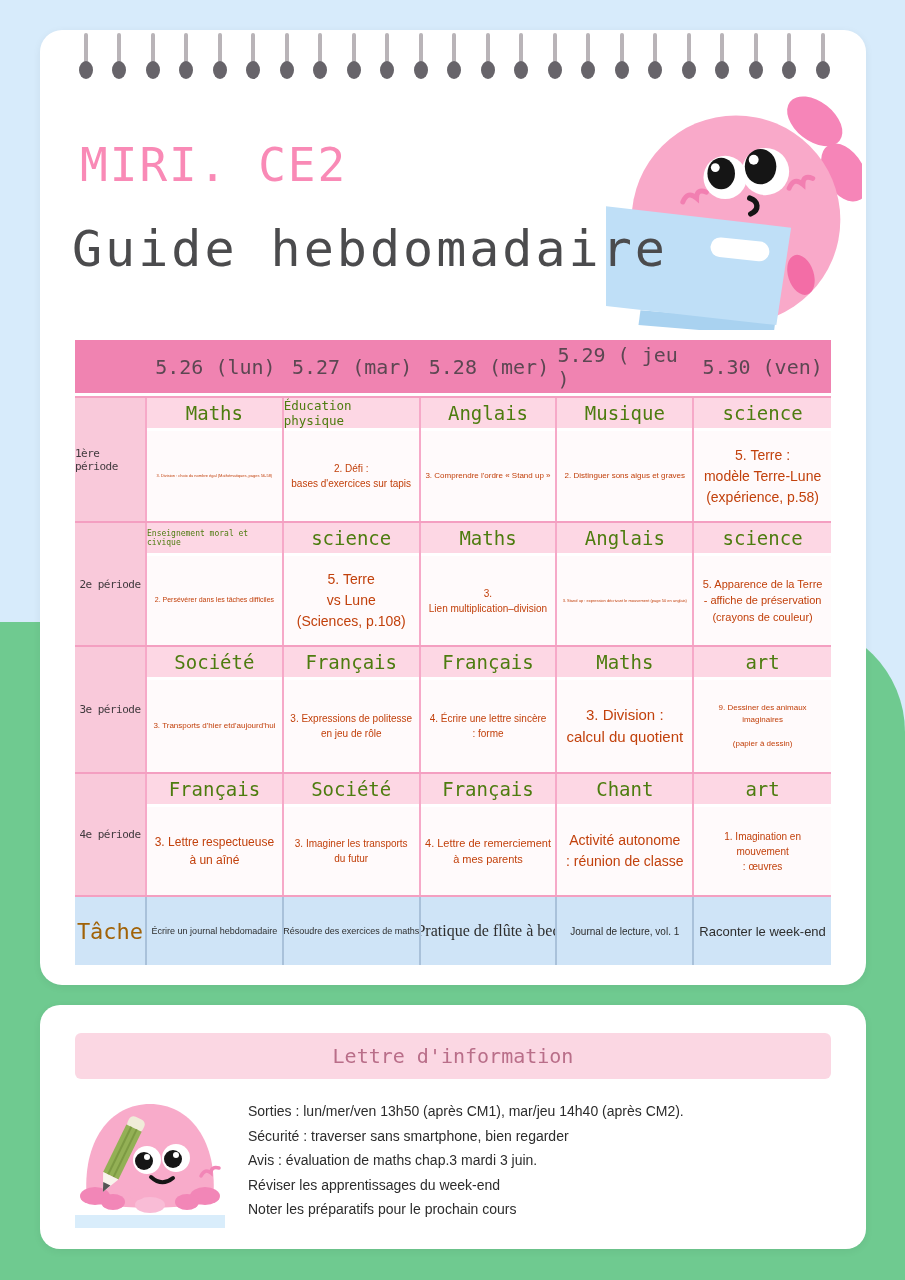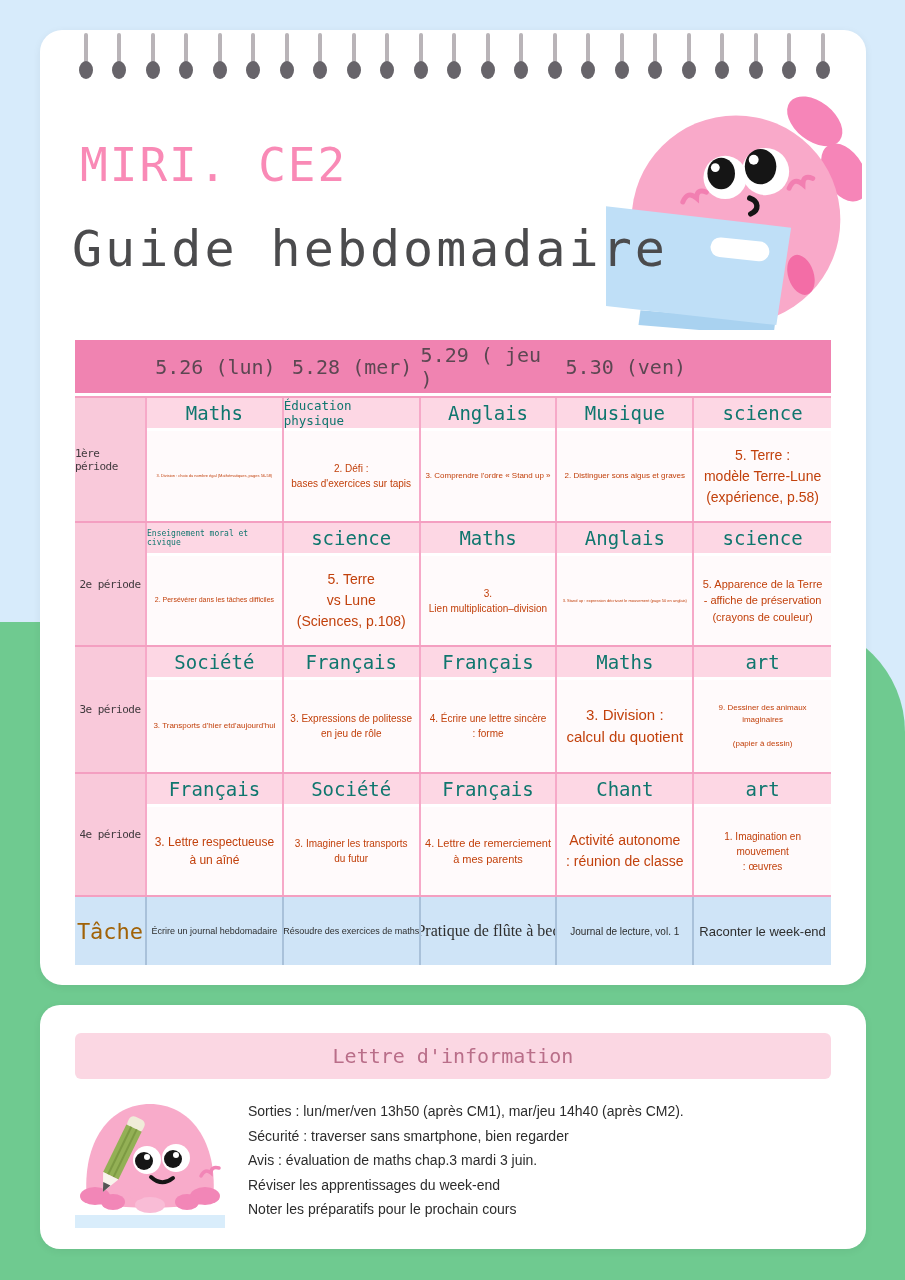--- a/index.html
+++ b/index.html
@@ -37,21 +37,21 @@
   .hcell{display:flex;align-items:center;justify-content:center;font-size:20px;
          color:#5c4752;}
   .prow{border-top:2px solid #f49fc1;}
   .prow > *{box-sizing:border-box;}
   .prow > *:not(:last-child){border-right:2px solid #f6a9c8;}
   .r1{height:125px;}.r2{height:124px;}.r3{height:127px;}.r4{height:123px;}
   .lbl{background:#f9c9da;display:flex;align-items:center;justify-content:center;
        font-size:11px;letter-spacing:-0.5px;color:#413a3e;}
   .cell{display:flex;flex-direction:column;background:#fffafb;}
   .subj{height:30px;flex:0 0 30px;background:#fdd7e4;border-bottom:3px solid #fff;
-        display:flex;align-items:center;justify-content:center;font-size:19px;color:#0f766e;}
+        display:flex;align-items:center;justify-content:center;font-size:19px;color:#4d7c0f;}
   .s13{font-size:12.5px;}
   .s8{font-size:8px;}
   .detail{flex:1;display:flex;align-items:center;justify-content:center;text-align:center;
           white-space:pre-line;color:#c2410c;padding:2px 3px;overflow:hidden;line-height:1.5;}
   .d4{font-size:4px;}.d7{font-size:7px;}.d8{font-size:8px;}.d10{font-size:10px;}
   .d11{font-size:11px;}.d12{font-size:12px;}.d14{font-size:14px;}.d15{font-size:15px;}
   .trow{height:70px;background:#cfe4f7;border-top:2px solid #f49fc1;}
   .trow > *{box-sizing:border-box;display:flex;align-items:center;justify-content:center;}
   .trow > *:not(:last-child){border-right:2px solid #a9c1da;}
   .tlbl{font-size:22px;color:#a16207;}
@@ -190,20 +190,21 @@
     <polygon points="35,232 172,243 170,258 33,247" fill="#a9d2f0"></polygon>
     <polygon points="-2,126 188,148 173,247 -14,226" fill="#bfdff7"></polygon>
     <rect x="106" y="160" width="60" height="20" rx="10" transform="rotate(6 136 170)" fill="#fff"></rect>
     <ellipse cx="198" cy="196" rx="13" ry="21" transform="rotate(-18 198 196)" fill="#f36da6"></ellipse>
   </svg>
 
   <div class="sched">
     <div class="hrow">
       <div class="hcell disp"></div>
       <div class="hcell disp">5.26 (lun)</div>
+      <div class="hcell disp">5.27 (mar)</div>
       <div class="hcell disp">5.28 (mer)</div>
       <div class="hcell disp">5.29 ( jeu )</div>
       <div class="hcell disp">5.30 (ven)</div>
     </div>
 
     <div class="prow r1">
       <div class="lbl disp">1ère période</div>
       <div class="cell">
         <div class="subj disp">Maths</div>
         <div class="detail d4">3. Division : choix du nombre égal (Mathématiques, pages 56-58)</div>

